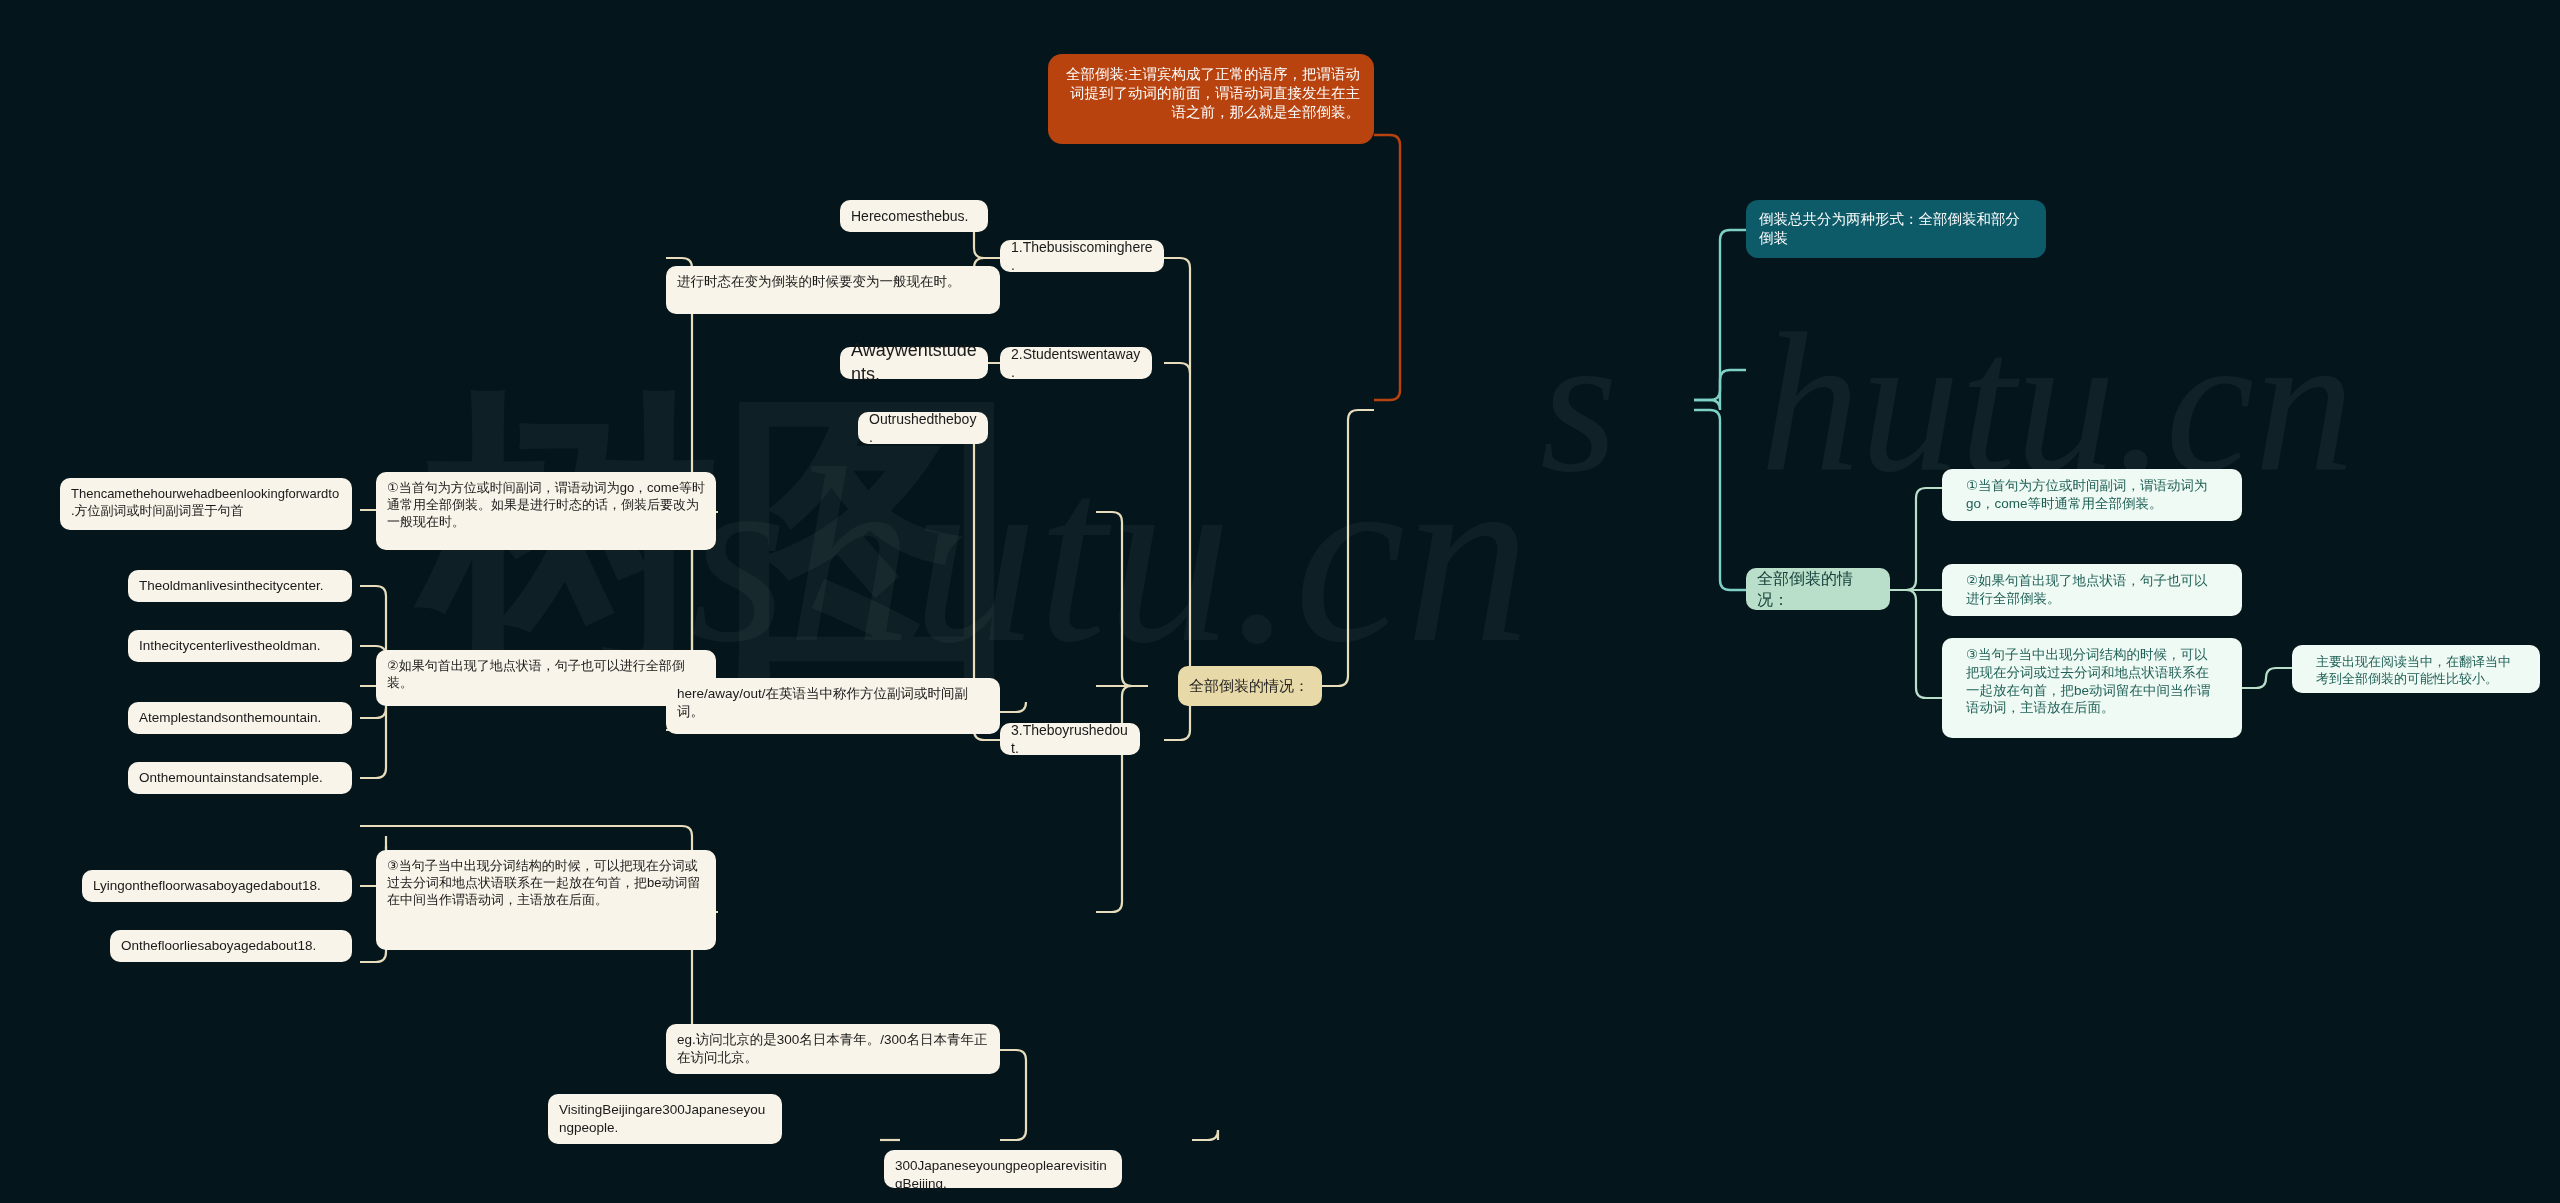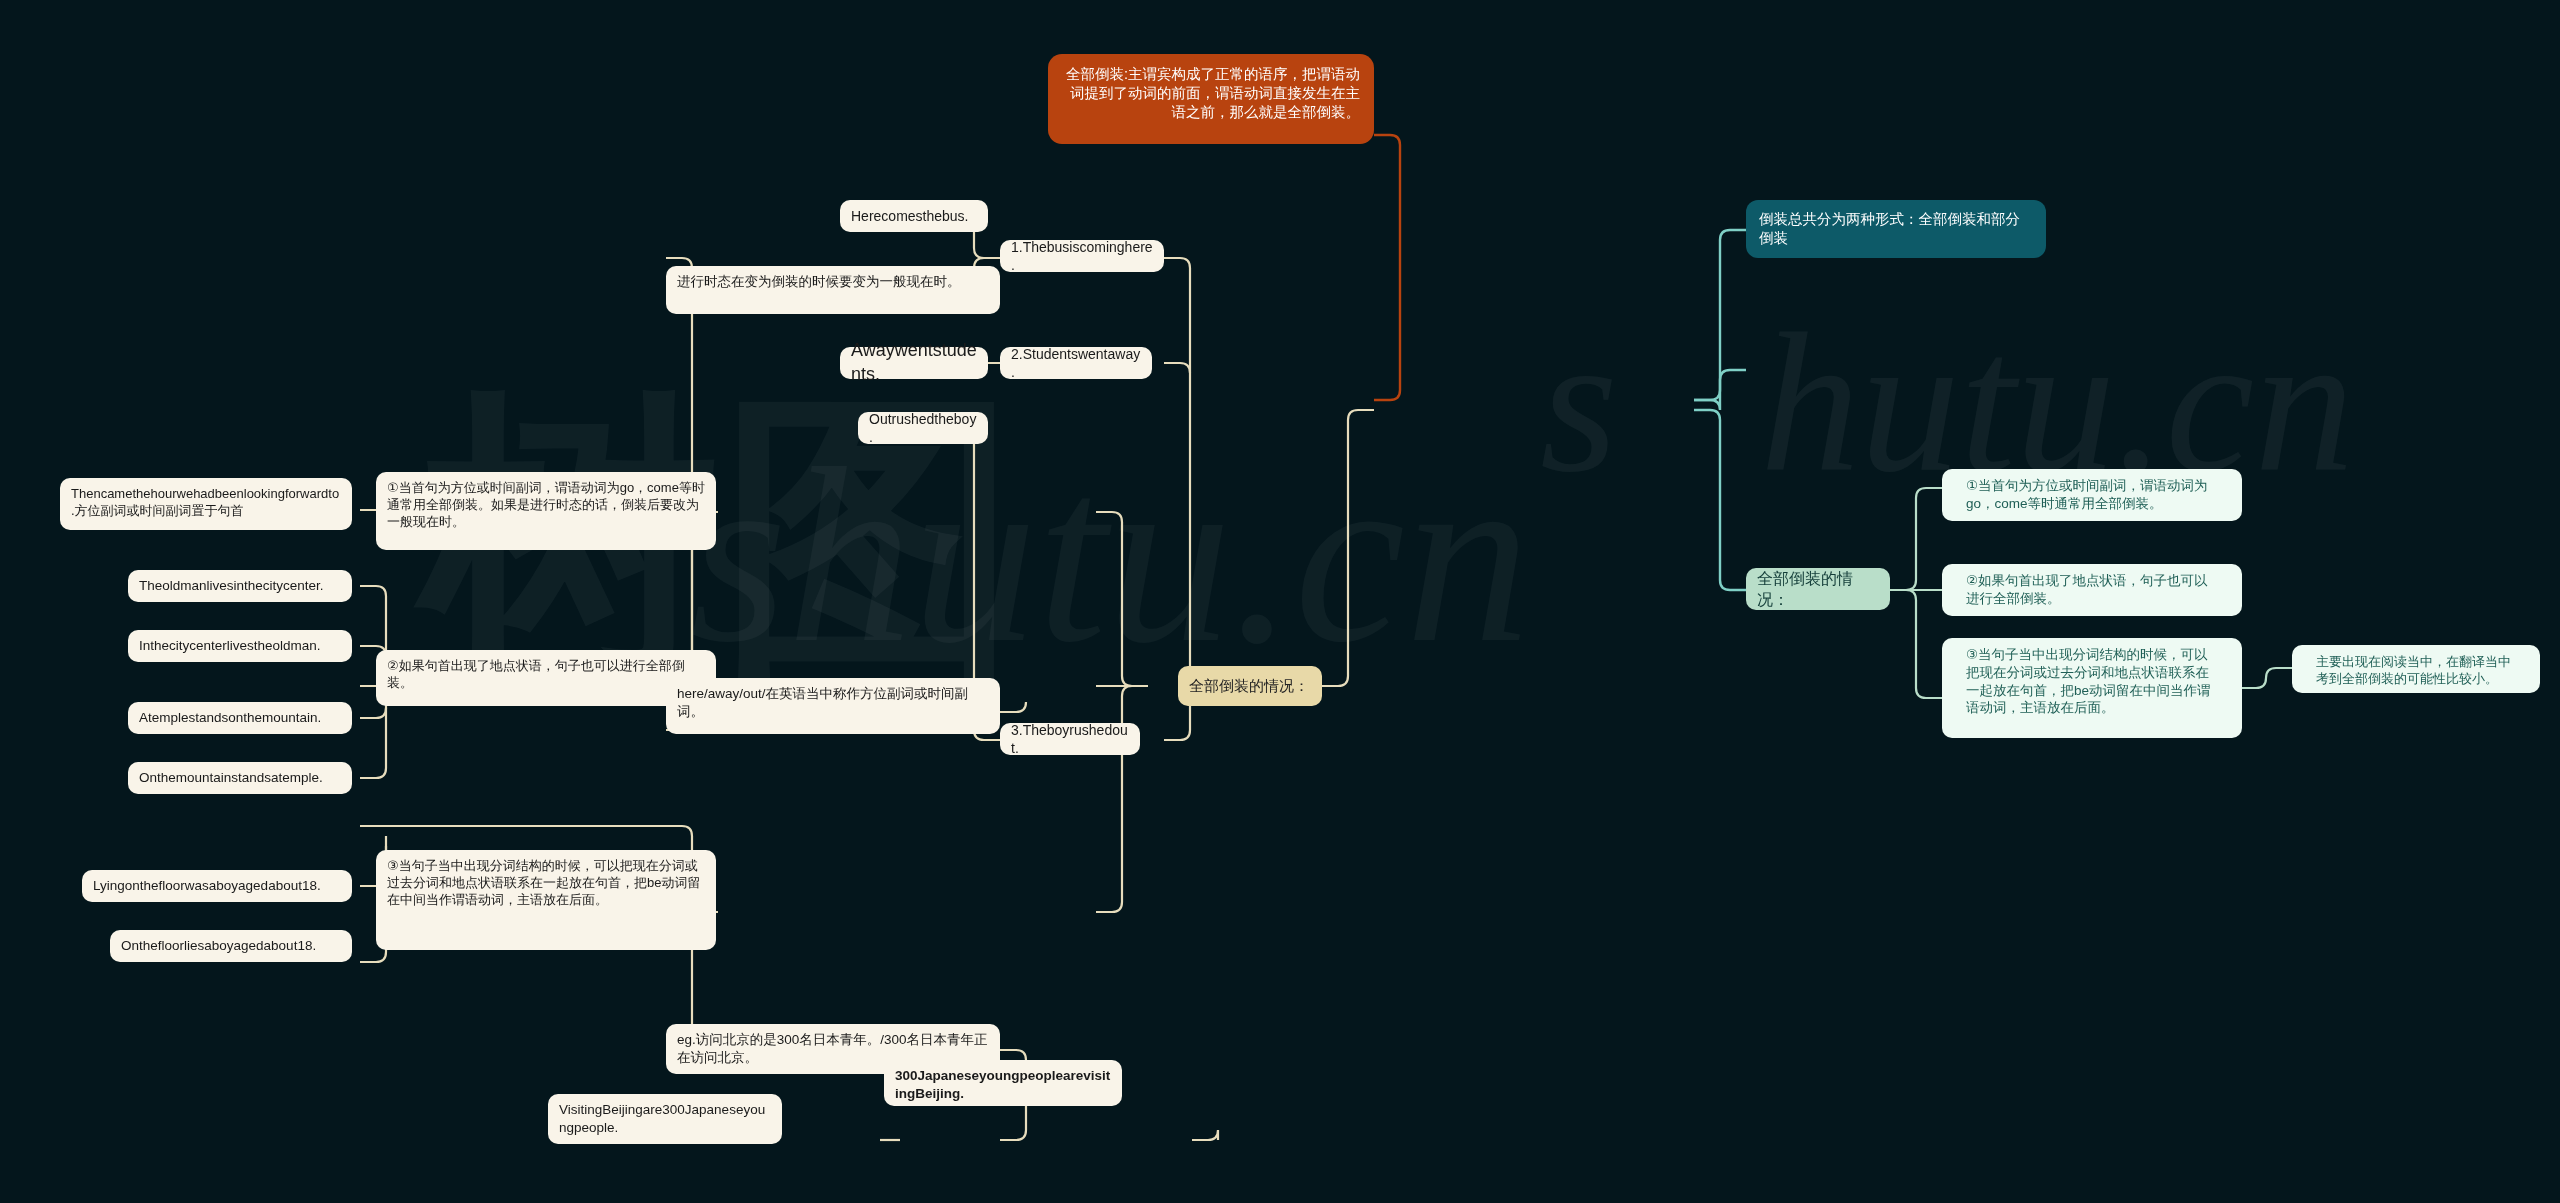--- a/index.html
+++ b/index.html
@@ -144,15 +144,15 @@
   <div class="node n-cream" style="left:128px;top:702px;width:224px;height:32px;font-size:13.5px;">Atemplestandsonthemountain.</div>
   <div class="node n-cream" style="left:128px;top:762px;width:224px;height:32px;font-size:13.5px;">Onthemountainstandsatemple.</div>
 
   <div class="node n-cream" style="left:82px;top:870px;width:270px;height:32px;font-size:13.5px;">Lyingonthefloorwasaboyagedabout18.</div>
   <div class="node n-cream" style="left:110px;top:930px;width:242px;height:32px;font-size:13.5px;">Onthefloorliesaboyagedabout18.</div>
 
 
   <div class="node n-cream" style="left:666px;top:1024px;width:334px;height:50px;font-size:13.5px;align-items:flex-start;">eg.访问北京的是300名日本青年。/300名日本青年正在访问北京。</div>
 
   <div class="node n-cream" style="left:548px;top:1094px;width:234px;height:50px;font-size:13.5px;align-items:flex-start;">VisitingBeijingare300Japaneseyoungpeople.</div>
-  <div class="node n-cream" style="left:884px;top:1060px;width:238px;height:46px;font-size:13.5px;align-items:flex-start;font-weight:bold;">300JapaneseyoungpeoplearevisitingBeijing.</div>
+  <div class="node n-cream" style="left:884px;top:1150px;width:238px;height:38px;font-size:13.5px;align-items:flex-start;">300JapaneseyoungpeoplearevisitingBeijing.</div>
 
 </div>
 
 </body></html>

